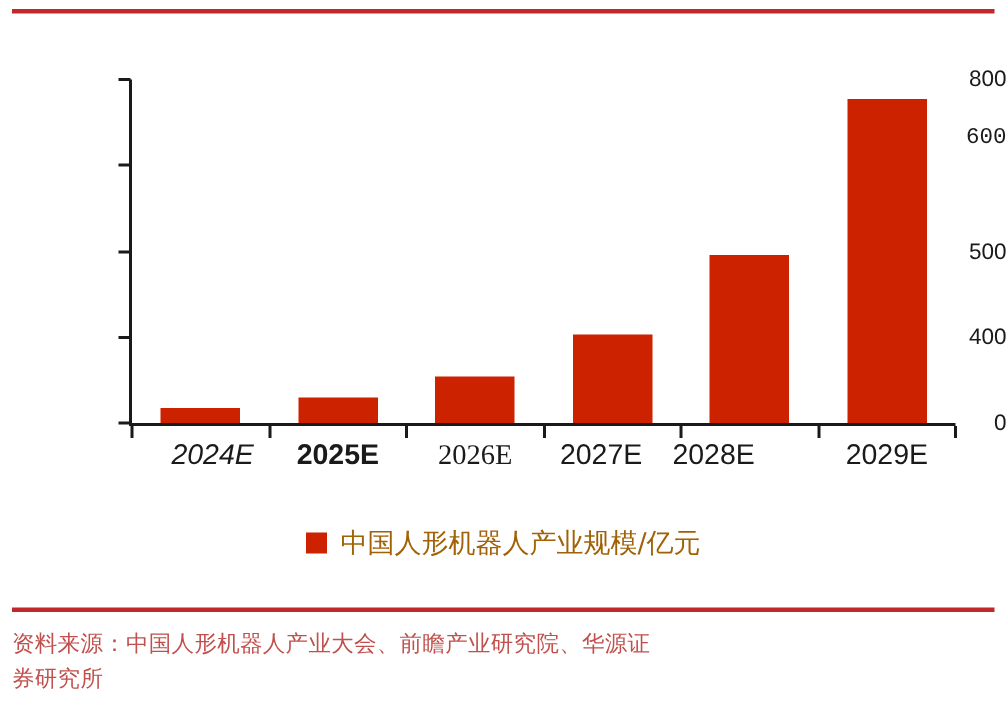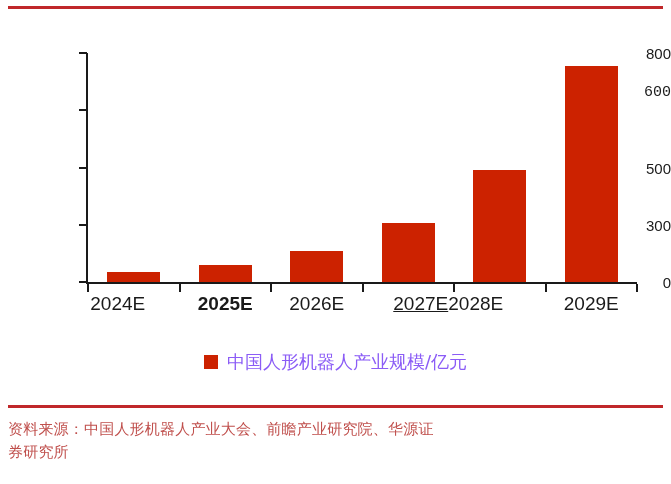--- a/index.html
+++ b/index.html
@@ -118,21 +118,21 @@
     gap: 9px;
   }
   .legend-swatch {
     width: 14px;
     height: 14px;
     background: #CC2200;
     display: inline-block;
   }
   .legend-label {
     font-size: 18px;
-    color: #8b5cf6;
+    color: #a16207;
     font-family: "DejaVu Sans", sans-serif;
     letter-spacing: 0px;
   }
 
   
   .rule-source {
     position: absolute;
     left: 8px;
     top: 405px;
     width: 655px;
@@ -160,21 +160,21 @@
   <div class="rule-top"></div>
 
   <div class="plot">
     <div class="axis-y-line"></div>
     <div class="axis-x-line"></div>
 
     <div id="yticks-layer">
         <div class="ytick" style="top: 261px;"></div>
         <div class="ytick-label" style="top: 262px;">0</div>
         <div class="ytick" style="top: 203.75px;"></div>
-        <div class="ytick-label" style="top: 204.75px;">300</div>
+        <div class="ytick-label" style="top: 204.75px;">400</div>
         <div class="ytick" style="top: 146.5px;"></div>
         <div class="ytick-label" style="top: 147.5px;">500</div>
         <div class="ytick" style="top: 89.25px;"></div>
         <div class="ytick-label" style="top: 72px; font-family: Liberation Mono, monospace;">600</div>
         <div class="ytick" style="top: 32px;"></div>
         <div class="ytick-label" style="top: 33px;">800</div>
       </div>
     <div id="xticks-layer">
         <div class="xtick" style="left: 87px;"></div>
         <div class="xtick" style="left: 178.5px;"></div>
@@ -188,24 +188,24 @@
     <div class="bars-layer" id="bars-layer">
         <div class="bar" style="left: 19.25px; width: 53px; height: 10.0188px; background: rgb(204, 34, 0);"></div>
         <div class="bar" style="left: 110.75px; width: 53px; height: 17.175px; background: rgb(204, 34, 0);"></div>
         <div class="bar" style="left: 202.25px; width: 53px; height: 31.4875px; background: rgb(204, 34, 0);"></div>
         <div class="bar" style="left: 293.75px; width: 53px; height: 58.6812px; background: rgb(204, 34, 0);"></div>
         <div class="bar" style="left: 385.25px; width: 53px; height: 111.638px; background: rgb(204, 34, 0);"></div>
         <div class="bar" style="left: 476.75px; width: 53px; height: 216.119px; background: rgb(204, 34, 0);"></div>
       </div>
 
     <div id="xlabels-layer">
-        <div class="xlabel" style="left: 72px; width: 91.5px;">2024E</div>
+        <div class="xlabel" style="left: 96px; width: 91.5px; font-style: italic;">2024E</div>
         <div class="xlabel" style="left: 179.5px; width: 91.5px; font-weight: bold;">2025E</div>
-        <div class="xlabel" style="left: 271px; width: 91.5px;">2026E</div>
-        <div class="xlabel" style="left: 375px; width: 91.5px; text-decoration: underline;">2027E</div>
+        <div class="xlabel" style="left: 271px; width: 91.5px; font-family: Liberation Serif, serif;">2026E</div>
+        <div class="xlabel" style="left: 355px; width: 91.5px;">2027E</div>
         <div class="xlabel" style="left: 430px; width: 91.5px;">2028E</div>
         <div class="xlabel" style="left: 545.5px; width: 91.5px; text-align: center;">2029E</div>
       </div>
   </div>
 
   <div class="legend">
     <span class="legend-swatch"></span>
     <span class="legend-label">中国人形机器人产业规模/亿元</span>
   </div>
 

